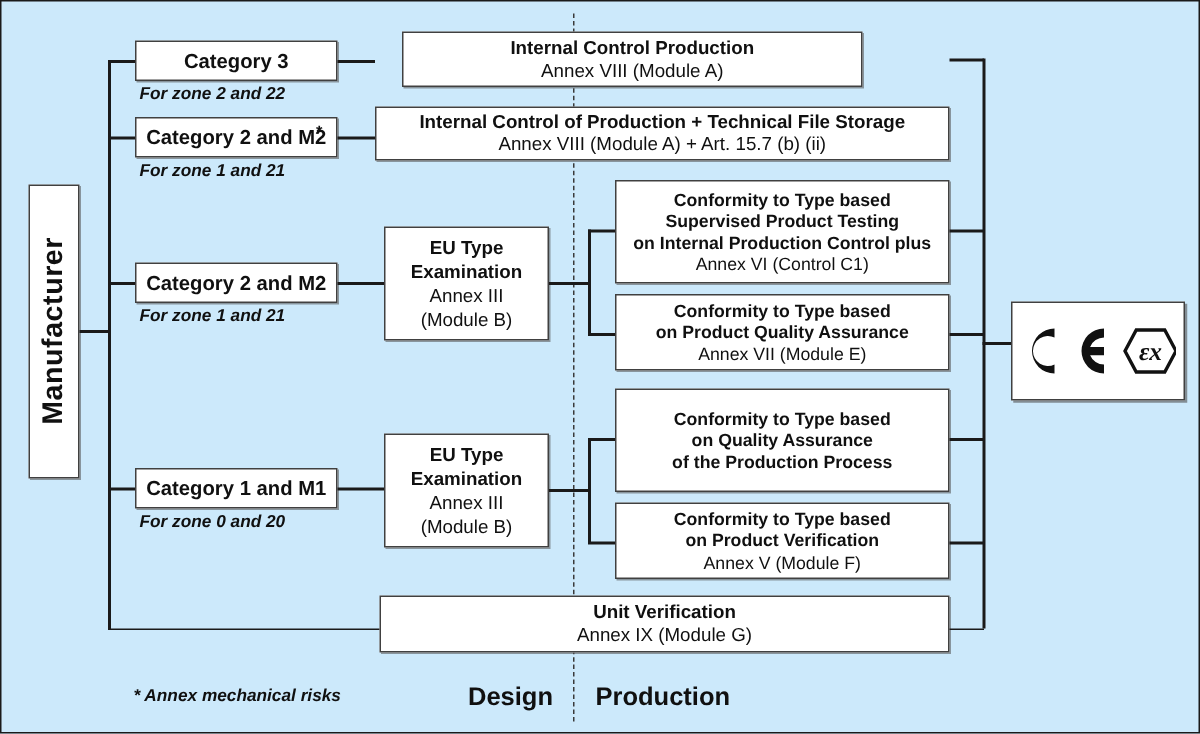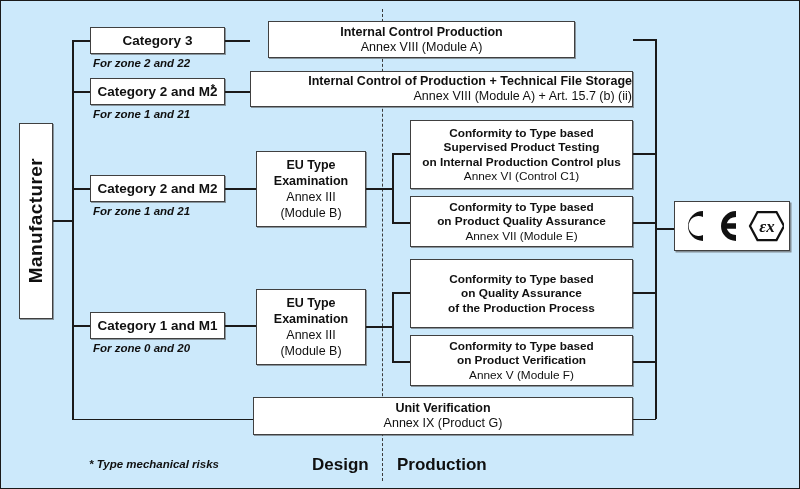--- a/index.html
+++ b/index.html
@@ -138,21 +138,21 @@
   <div class="line h" style="left:224px;top:187px;width:31px;"></div>
   <div class="line h" style="left:224px;top:324px;width:31px;"></div>
 
   <div class="dashed" style="left:381px;top:8px;height:472px;"></div>
 
   <div class="box" style="left:267px;top:20px;width:307px;height:37px;">
     <span class="b big1">Internal Control Production</span>
     <span class="n big1">Annex VIII (Module A)</span>
   </div>
 
-  <div class="box" style="left:249px;top:70px;width:383px;height:36px;align-items:flex-end;">
+  <div class="box" style="left:249px;top:70px;width:383px;height:36px;">
     <span class="b big1">Internal Control of Production + Technical File Storage</span>
     <span class="n big1">Annex VIII (Module A) + Art. 15.7 (b) (ii)</span>
   </div>
 
   <div class="box" style="left:255px;top:150px;width:110px;height:76px;">
     <span class="b eu">EU Type</span>
     <span class="b eu">Examination</span>
     <span class="n eu">Annex  III</span>
     <span class="n eu">(Module B)</span>
   </div>
@@ -194,45 +194,45 @@
   </div>
 
   <div class="box" style="left:409px;top:334px;width:223px;height:51px;">
     <span class="b big2">Conformity to Type based</span>
     <span class="b big2">on Product Verification</span>
     <span class="n big2">Annex  V (Module F)</span>
   </div>
 
   <div class="box" style="left:252px;top:396px;width:380px;height:38px;">
     <span class="b big1">Unit Verification</span>
-    <span class="n big1">Annex IX (Product G)</span>
+    <span class="n big1">Annex IX (Module G)</span>
   </div>
 
   <div class="line v" style="left:654px;top:38px;height:380px;"></div>
 
   <div class="line h" style="left:632px;top:38px;width:23px;"></div>
   <div class="line h" style="left:632px;top:152px;width:23px;"></div>
   <div class="line h" style="left:632px;top:221px;width:23px;"></div>
   <div class="line h" style="left:632px;top:291px;width:23px;"></div>
   <div class="line h" style="left:632px;top:360px;width:23px;"></div>
   <div class="line h" style="left:632px;top:417.5px;width:23px;"></div>
 
   <div class="line h" style="left:654px;top:227px;width:20px;"></div>
 
-  <div class="cemark" style="left:673px;top:200px;width:116px;height:50px;">
+  <div class="cemark" style="left:673px;top:200px;width:116px;height:66px;">
     <svg width="104" height="40" viewBox="0 0 208 80">
 
       <path d="M 46 10 A 30 30 0 1 0 46 70 L 46 58 A 20 20 0 1 1 46 22 Z" fill="#111111"></path>
 
       <path d="M 112 10 A 30 30 0 1 0 112 70 L 112 58 A 20 20 0 0 1 93.5 45.5 L 112 45.5 L 112 34.5 L 93.5 34.5 A 20 20 0 0 1 112 22 Z" fill="#111111"></path>
 
       <polygon points="140,40 155,12 193,12 208,40 193,68 155,68" fill="none" stroke="#111111" stroke-width="4.5"></polygon>
       <text x="174" y="52" font-family="'Liberation Serif', serif" font-size="34" font-style="italic" font-weight="bold" fill="#111111" text-anchor="middle">ɛx</text>
     </svg>
   </div>
 
-  <div class="note" style="left:88px;top:457px;">* Type mechanical  risks</div>
+  <div class="note" style="left:88px;top:457px;">* Annex mechanical  risks</div>
 
   <div class="phase" style="left:311px;top:454px;">Design</div>
 
   <div class="phase" style="left:396px;top:454px;">Production</div>
 
 </div>
 
 </body></html>

